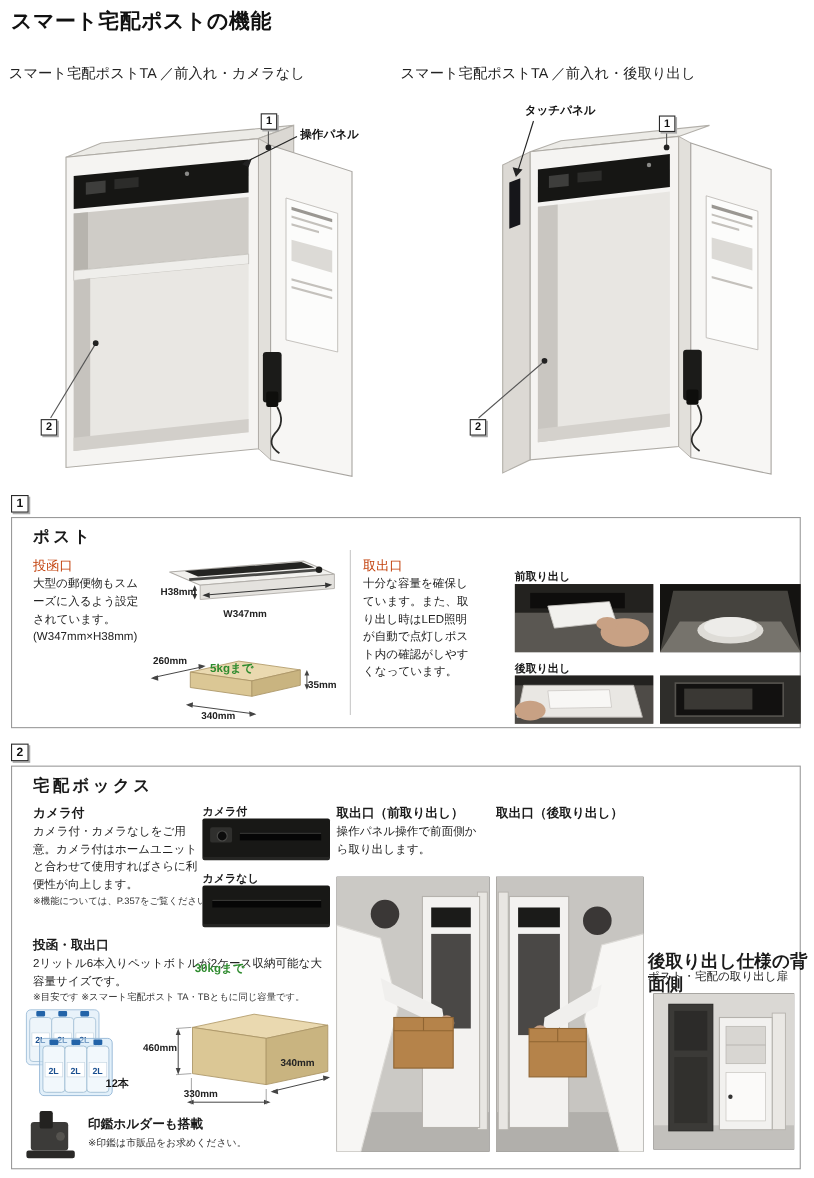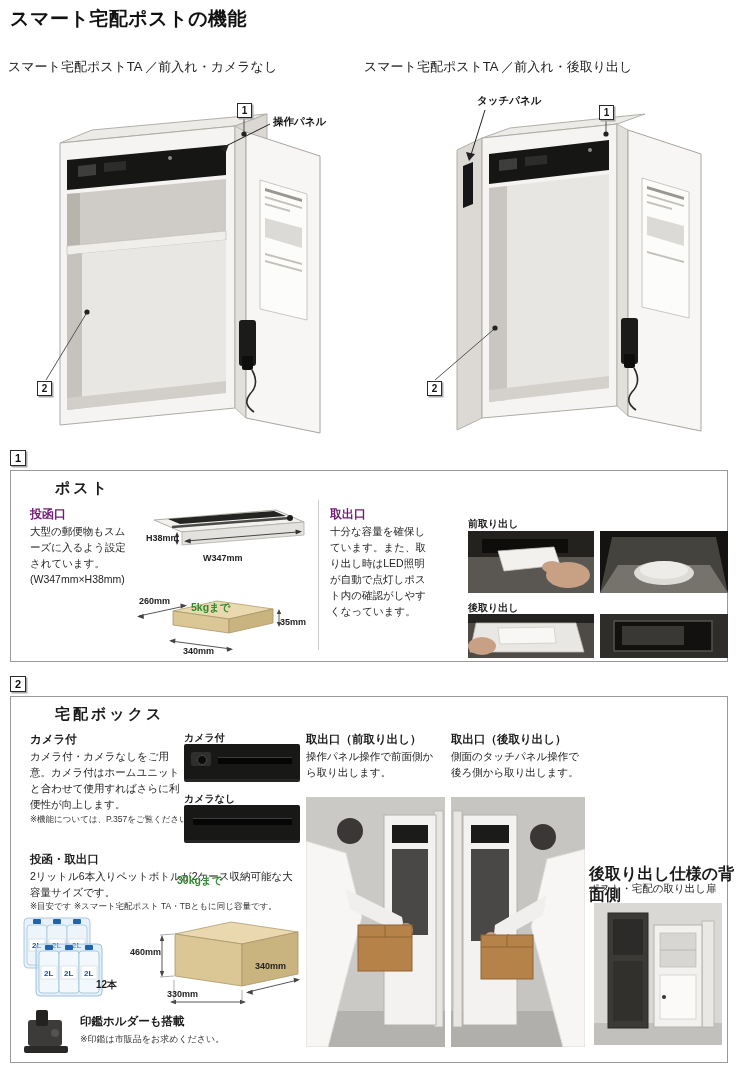--- a/index.html
+++ b/index.html
@@ -7,22 +7,22 @@
   body { font-family:"Liberation Sans","DejaVu Sans",sans-serif; color:#1a1a1a; }
   .page { position:relative; width:740px; height:1071px; background:#fff; overflow:hidden; }
   .abs { position:absolute; }
   .title { font-size:19px; font-weight:bold; color:#111; letter-spacing:.5px; }
   .subtitle { font-size:13px; color:#222; }
   .marker { position:absolute; width:15px; height:15px; border:1.5px solid #2a2a2a; background:#fff;
             box-shadow:1.5px 1.5px 0 #a9a9a9; font-size:10px; font-weight:bold; color:#111;
             display:flex; align-items:center; justify-content:center; line-height:1; }
   .marker.lg { width:16px; height:16px; font-size:11px; }
   .secbox { position:absolute; border:1px solid #9a9a9a; background:#fff; }
-  .sechead { position:absolute; font-size:15px; font-weight:bold; letter-spacing:3px; color:#1a1a1a;margin-left:25px; }
-  .h2 { position:absolute; font-weight:bold; color:#701a75; font-size:12px; }
+  .sechead { position:absolute; font-size:15px; font-weight:bold; letter-spacing:3px; color:#1a1a1a; }
+  .h2 { position:absolute; font-weight:normal; color:#c2410c; font-size:12px; }
   .h3 { position:absolute; font-weight:bold; color:#1a1a1a; font-size:11.5px; }
   .body-text { position:absolute; font-size:10.5px; line-height:1.52; color:#222; }
   .note { position:absolute; font-size:8.5px; color:#333; white-space:nowrap; }
   .dim { position:absolute; font-size:9px; font-weight:bold; color:#222; white-space:nowrap; }
   .dim.green { color:#2e8b2e; font-size:10.5px; }
   .plabel { position:absolute; font-size:10px; font-weight:bold; color:#1a1a1a; white-space:nowrap; }
   .callout { position:absolute; font-size:10.5px; font-weight:bold; color:#111; white-space:nowrap; }
   .divider-v { position:absolute; width:1px; background:#c9c9c9; }
   .photo { position:absolute; overflow:hidden; background:#55524e; }
   .photo svg { display:block; }
@@ -314,21 +314,20 @@
       <polygon points="0,44 40,56 56,120 22,250 0,250" fill="#f7f6f4" stroke="#dddbd7" stroke-width="1"></polygon>
       <polygon points="40,92 96,120 99,138 44,112" fill="#f0efed"></polygon>
       <circle cx="100" cy="133" r="7" fill="#c8a184"></circle>
       <rect x="52" y="128" width="54" height="46" fill="#b5834a" stroke="#8f6432" stroke-width="1"></rect>
       <line x1="52" y1="140" x2="106" y2="140" stroke="#8f6432" stroke-width="1"></line>
       <line x1="79" y1="128" x2="79" y2="140" stroke="#8f6432" stroke-width="1"></line>
     </svg>
   </div>
 
   <div class="h3" style="left:451px;top:732px">取出口（後取り出し）</div>
-  <div class="body-text" style="left:451px;top:749px;width:130px">側面のタッチパネル操作で後ろ側から取り出します。</div>
   <div class="photo" style="left:451px;top:797px;width:134px;height:250px">
     <svg width="134" height="250" viewBox="0 0 134 250">
       <rect width="134" height="250" fill="#c7c5c1"></rect>
       <rect y="214" width="134" height="36" fill="#b1afab"></rect>
       <rect x="2" y="14" width="9" height="216" fill="#e8e6e2" stroke="#b5b2ad" stroke-width="0.8"></rect>
       <rect x="12" y="18" width="54" height="210" fill="#f3f2f0" stroke="#b5b2ad" stroke-width="1"></rect>
       <rect x="20" y="28" width="38" height="18" fill="#1b1b19"></rect>
       <rect x="20" y="52" width="38" height="92" fill="#4a4846"></rect>
       <circle cx="92" cy="40" r="13" fill="#3a3736"></circle>
       <polygon points="134,52 96,62 80,130 112,250 134,250" fill="#f7f6f4" stroke="#dddbd7" stroke-width="1"></polygon>

